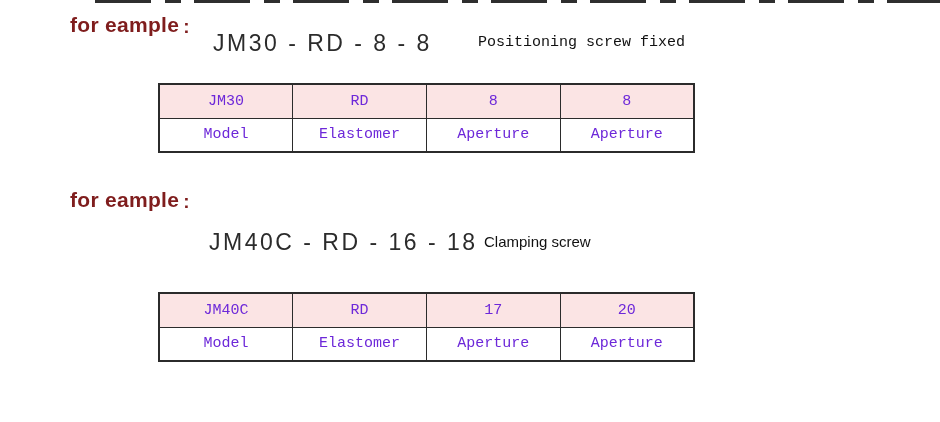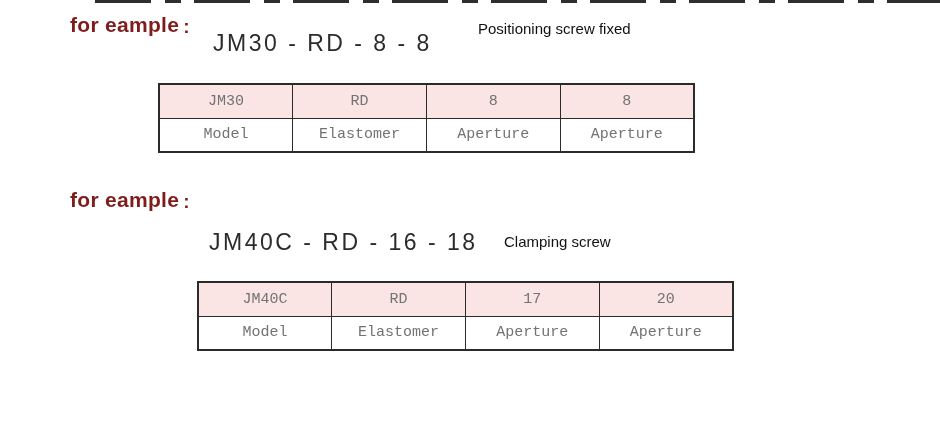--- a/index.html
+++ b/index.html
@@ -55,50 +55,50 @@
 
   table.breakdown {
     position: absolute;
     left: 158px;
     width: 537px;
     border-collapse: collapse;
     table-layout: fixed;
     border: 2px solid #2b2b2b;
     font-family: "Liberation Mono", monospace;
     font-size: 15px;
-    color: #737373;
+    color: #6d28d9;
   }
   table.breakdown td {
     border: 1px solid #2b2b2b;
     width: 25%;
     height: 34px;
     text-align: center;
     vertical-align: middle;
     padding: 0;
   }
   table.breakdown tr.header-row td {
     background: #fbe4e4;
   }
   table.breakdown tr.label-row td {
     background: #ffffff;
   }
 
   #table-1 { top: 83px; }
-  #table-2 { top: 281px; margin-left: 39px; }
+  #table-2 { top: 292px; }
 </style>
 </head>
 <body>
 
 <div class="top-strip"></div>
 
 <div class="example-label" style="left:70px; top:13px;"><span>for eample</span><span class="colon">:</span></div>
 
 <div class="model-code" style="left:213px; top:30px;">JM30 - RD - 8 - 8</div>
 
-<div class="note-text" style="left:478px; top:20px;">Positioning screw fixed</div>
+<div class="note-text" style="left:478px; top:34px;font-family:Liberation Mono, monospace;">Positioning screw fixed</div>
 
 <table class="breakdown" id="table-1">
   <tbody>
       <tr class="header-row">
     <td>JM30</td>
     <td>RD</td>
     <td>8</td>
     <td>8</td>
   </tr>
   <tr class="label-row">
@@ -107,21 +107,21 @@
     <td>Aperture</td>
     <td>Aperture</td>
   </tr>
 </tbody>
   </table>
 
 <div class="example-label" style="left:70px; top:188px;"><span>for eample</span><span class="colon">:</span></div>
 
 <div class="model-code" style="left:209px; top:229px;">JM40C - RD - 16 - 18</div>
 
-<div class="note-text" style="left:504px; top:233px;text-align:right;">Clamping screw</div>
+<div class="note-text" style="left:484px; top:233px;text-align:right;">Clamping screw</div>
 
 <table class="breakdown" id="table-2">
   <tbody>
       <tr class="header-row">
     <td>JM40C</td>
     <td>RD</td>
     <td>17</td>
     <td>20</td>
   </tr>
   <tr class="label-row">

